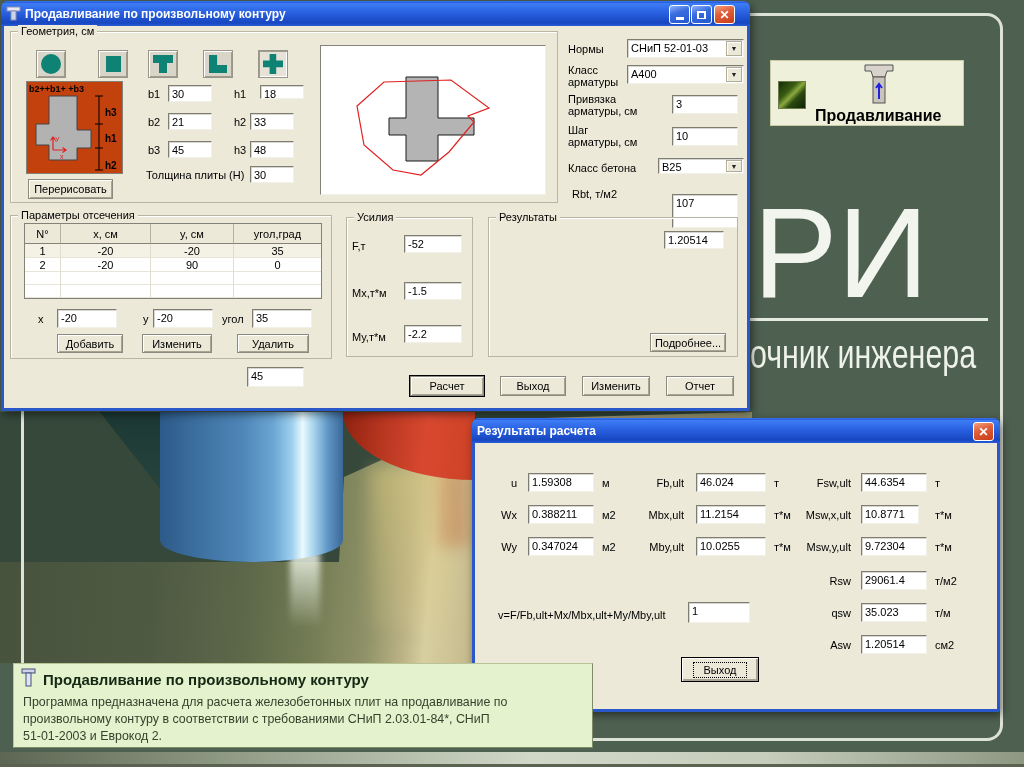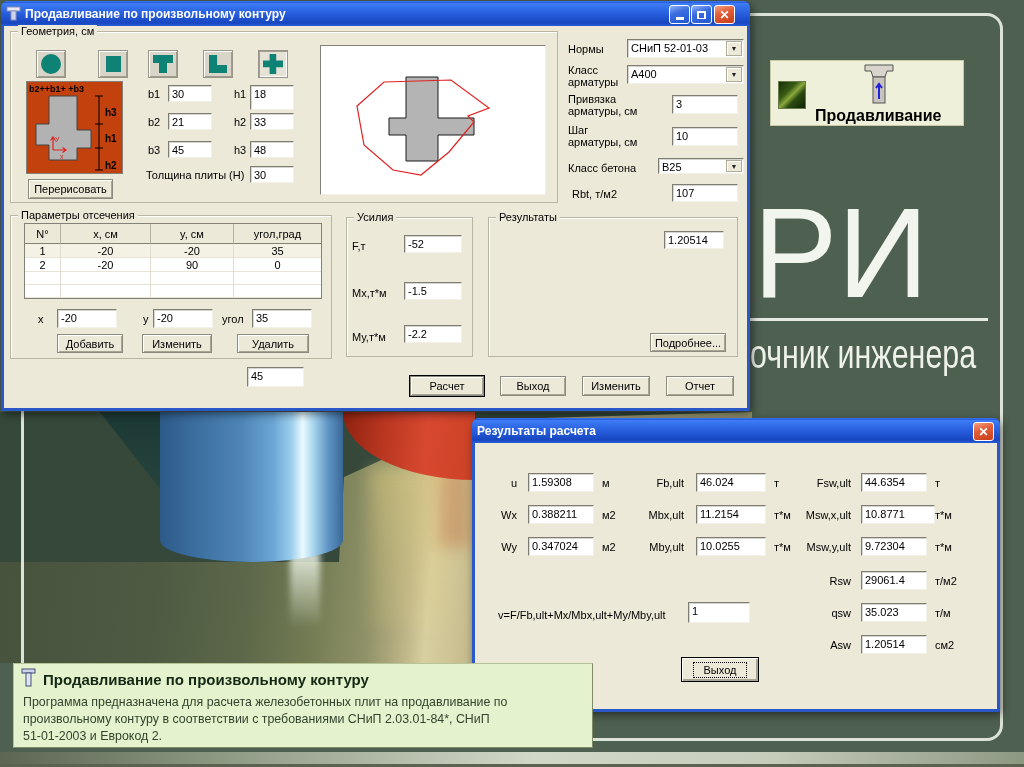--- a/index.html
+++ b/index.html
@@ -141,21 +141,21 @@
         <span>Перерисовать</span>
       </div>
 
     <div class="lbl" style="left:144px;top:62px">b1</div>
     <div class="field" style="left:164px;top:59px;width:44px;height:17px">30</div>
     <div class="lbl" style="left:144px;top:90px">b2</div>
     <div class="field" style="left:164px;top:87px;width:44px;height:17px">21</div>
     <div class="lbl" style="left:144px;top:118px">b3</div>
     <div class="field" style="left:164px;top:115px;width:44px;height:17px">45</div>
     <div class="lbl" style="left:230px;top:62px">h1</div>
-    <div class="field" style="left:246px;top:59px;width:44px;height:25px">18</div>
+    <div class="field" style="left:256px;top:59px;width:44px;height:14px">18</div>
     <div class="lbl" style="left:230px;top:90px">h2</div>
     <div class="field" style="left:246px;top:87px;width:44px;height:17px">33</div>
     <div class="lbl" style="left:230px;top:118px">h3</div>
     <div class="field" style="left:246px;top:115px;width:44px;height:17px">48</div>
     <div class="lbl" style="left:142px;top:143px">Толщина плиты (Н)</div>
     <div class="field" style="left:246px;top:140px;width:44px;height:17px">30</div>
 
     <div class="abs" style="left:316px;top:19px;width:226px;height:150px;background:#fff;border:1px solid;border-color:#848278 #f2f1e8 #f2f1e8 #848278">
       <svg width="224" height="148" viewBox="0 0 224 148">
         <path d="M85,31 H117 V72 H153 V89 H117 V115 H85 V89 H68 V72 H85 Z" fill="#b4b4b4" stroke="#1a1a1a"></path>
@@ -167,21 +167,21 @@
     <div class="field" style="left:623px;top:13px;width:117px;height:19px"><span>СНиП 52-01-03</span><span class="combo-btn">▼</span></div>
     <div class="lbl" style="left:564px;top:38px;width:56px;white-space:normal">Класс арматуры</div>
     <div class="field" style="left:623px;top:39px;width:117px;height:19px"><span>А400</span><span class="combo-btn">▼</span></div>
     <div class="lbl" style="left:564px;top:67px;width:80px;white-space:normal">Привязка арматуры, см</div>
     <div class="field" style="left:668px;top:69px;width:66px;height:19px">3</div>
     <div class="lbl" style="left:564px;top:98px;width:72px;white-space:normal">Шаг арматуры, см</div>
     <div class="field" style="left:668px;top:101px;width:66px;height:19px">10</div>
     <div class="lbl" style="left:564px;top:136px">Класс бетона</div>
     <div class="field" style="left:654px;top:132px;width:86px;height:16px"><span>В25</span><span class="combo-btn">▼</span></div>
     <div class="lbl" style="left:568px;top:162px">Rbt, т/м2</div>
-    <div class="field" style="left:668px;top:158px;width:66px;height:18px">107</div>
+    <div class="field" style="left:668px;top:168px;width:66px;height:34px">107</div>
 
     <div class="group" style="left:6px;top:189px;width:322px;height:144px">
       <span class="group-label">Параметры отсечения</span>
     </div>
     <div class="ptable" style="left:20px;top:197px">
       <div class="hc">N°</div>
       <div class="hc">x, см</div>
       <div class="hc">y, см</div>
       <div class="hc" style="border-right:none">угол,град</div>
       <div class="c r1">1</div>
@@ -276,21 +276,21 @@
     <div class="field" style="left:221px;top:62px;width:70px;height:19px">11.2154</div>
     <div class="lbl" style="left:299px;top:66px">т*м</div>
     <div class="lbl" style="left:147px;top:98px;width:62px;text-align:right">Mby,ult</div>
     <div class="field" style="left:221px;top:94px;width:70px;height:19px">10.0255</div>
     <div class="lbl" style="left:299px;top:98px">т*м</div>
 
     <div class="lbl" style="left:306px;top:34px;width:70px;text-align:right">Fsw,ult</div>
     <div class="field" style="left:386px;top:30px;width:66px;height:19px">44.6354</div>
     <div class="lbl" style="left:460px;top:34px">т</div>
     <div class="lbl" style="left:306px;top:66px;width:70px;text-align:right">Msw,x,ult</div>
-    <div class="field" style="left:386px;top:62px;width:74px;height:19px">10.8771</div>
+    <div class="field" style="left:386px;top:62px;width:58px;height:19px">10.8771</div>
     <div class="lbl" style="left:460px;top:66px">т*м</div>
     <div class="lbl" style="left:306px;top:98px;width:70px;text-align:right">Msw,y,ult</div>
     <div class="field" style="left:386px;top:94px;width:66px;height:19px">9.72304</div>
     <div class="lbl" style="left:460px;top:98px">т*м</div>
     <div class="lbl" style="left:306px;top:132px;width:70px;text-align:right">Rsw</div>
     <div class="field" style="left:386px;top:128px;width:66px;height:19px">29061.4</div>
     <div class="lbl" style="left:460px;top:132px">т/м2</div>
     <div class="lbl" style="left:306px;top:164px;width:70px;text-align:right">qsw</div>
     <div class="field" style="left:386px;top:160px;width:66px;height:19px">35.023</div>
     <div class="lbl" style="left:460px;top:164px">т/м</div>

